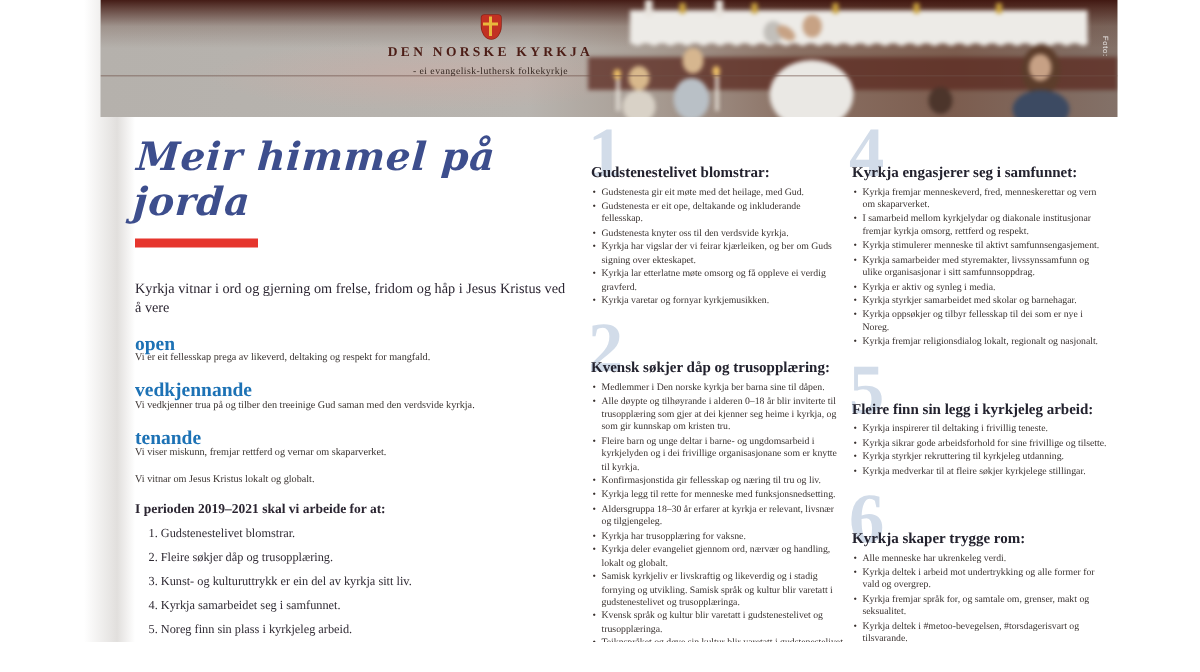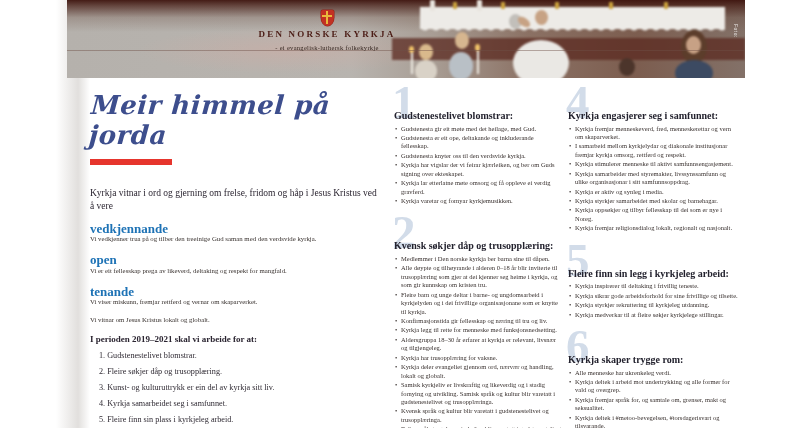--- a/index.html
+++ b/index.html
@@ -116,30 +116,30 @@
   </div>
 
   <div class="col-left">
     <div class="page-title">Meir himmel på jorda</div>
     <div class="title-bar"></div>
     <p class="lead">Kyrkja vitnar i ord og gjerning om frelse, fridom og håp i Jesus Kristus ved å vere</p>
 
     <div class="values">
 
         <div class="value">
+          <h2>open</h2>
+          <p>Vi er eit fellesskap prega av likeverd, deltaking og respekt for mangfald.</p>
+        </div>
+
+        <div class="value">
           <h2>vedkjennande</h2>
           <p>Vi vedkjenner trua på og tilber den treeinige Gud saman med den verdsvide kyrkja.</p>
         </div>
 
         <div class="value">
-          <h2>open</h2>
-          <p>Vi er eit fellesskap prega av likeverd, deltaking og respekt for mangfald.</p>
-        </div>
-
-        <div class="value">
           <h2>tenande</h2>
           <p>Vi viser miskunn, fremjar rettferd og vernar om skaparverket.</p>
         </div>
 
         <div class="value">
           <p>Vi vitnar om Jesus Kristus lokalt og globalt.</p>
         </div>
       </div>
 
     <div class="period-heading">I perioden 2019–2021 skal vi arbeide for at:</div>
@@ -160,21 +160,21 @@
           <span>Kunst- og kulturuttrykk er ein del av kyrkja sitt liv.</span>
         </div>
 
         <div class="goal-line">
           <span>4.</span>
           <span>Kyrkja samarbeidet seg i samfunnet.</span>
         </div>
 
         <div class="goal-line">
           <span>5.</span>
-          <span>Fleire finn sin plass i kyrkjeleg arbeid.</span>
+          <span>Noreg finn sin plass i kyrkjeleg arbeid.</span>
         </div>
 
         <div class="goal-line">
           <span>6.</span>
           <span>Kyrkja skaper trygge rom.</span>
         </div>
 
       </div>
   </div>
 

